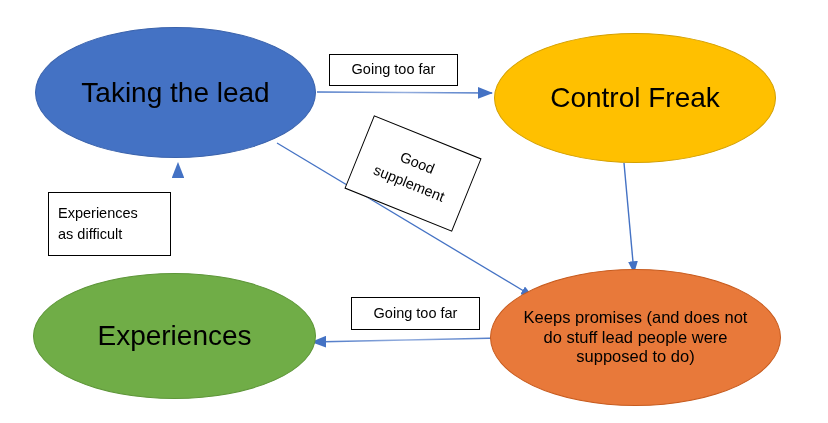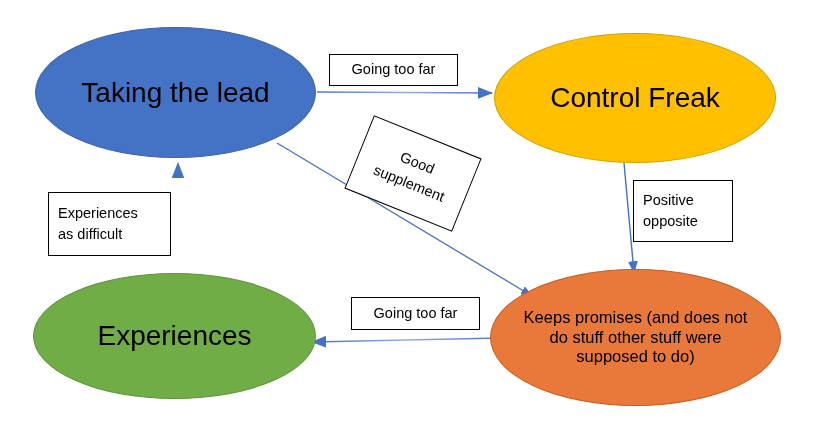--- a/index.html
+++ b/index.html
@@ -164,39 +164,35 @@
 
   <div class="node" id="node-taking-the-lead">
     <span class="node-label">Taking the lead</span>
   </div>
 
   <div class="node" id="node-competitive">
     <span class="node-label">Experiences</span>
   </div>
 
   <div class="node" id="node-keeps-promises">
-    <span class="node-label">Keeps promises (and does not do stuff other stuff were supposed to do)</span>
+    <span class="node-label">Keeps promises (and does not do stuff lead people were supposed to do)</span>
   </div>
 
   <div class="label-box" id="label-going-too-far-top">
     <span class="label-text">Going too far</span>
   </div>
 
   <div class="label-box" id="label-good-supplement">
     <span class="label-text">Good
 supplement</span>
   </div>
 
   <div class="label-box" id="label-experiences-as-difficult">
     <span class="label-text">Experiences
 as difficult</span>
   </div>
 
-  <div class="label-box" id="label-positive-opposite">
-    <span class="label-text">Positive
-opposite</span>
-  </div>
 
   <div class="label-box" id="label-going-too-far-bottom">
     <span class="label-text">Going too far</span>
   </div>
 
 </div>
 
 </body></html>

